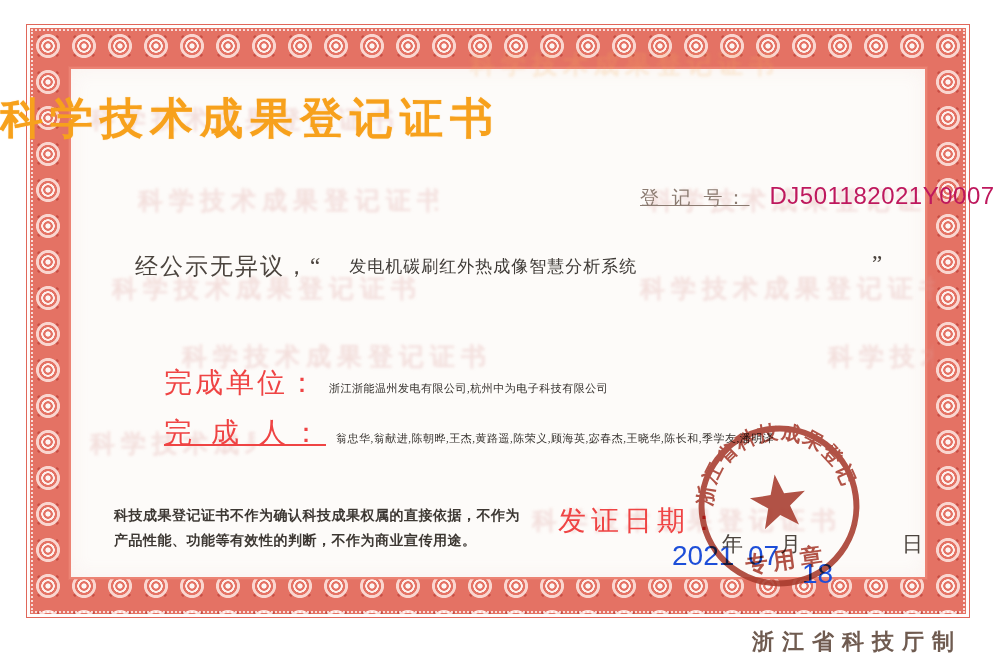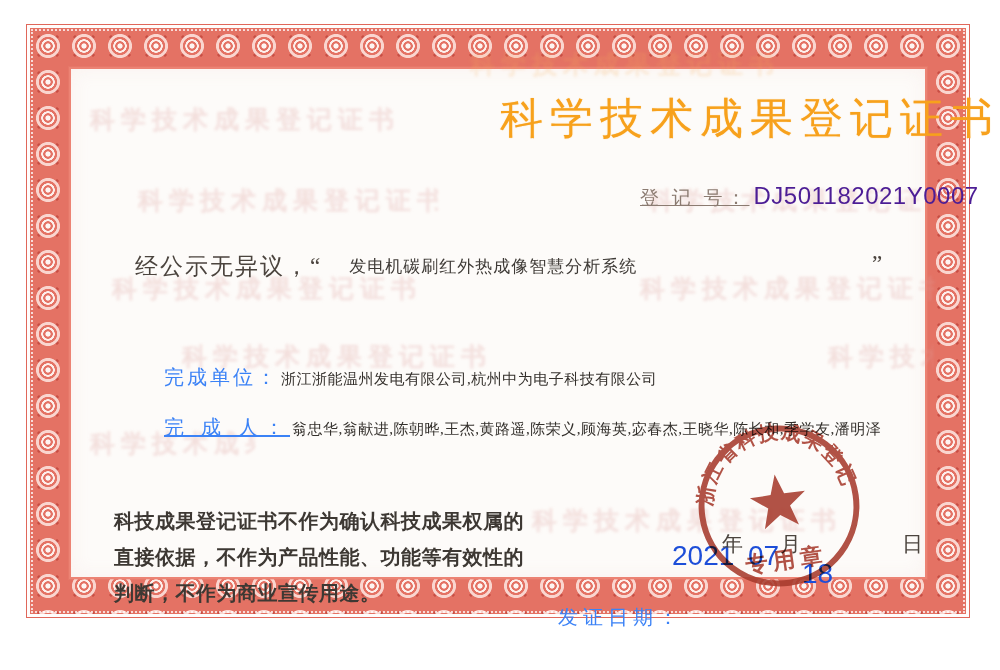--- a/index.html
+++ b/index.html
@@ -34,41 +34,41 @@
   .wm{
     position:absolute;white-space:nowrap;overflow:hidden;
     font-size:25px;letter-spacing:6px;font-weight:700;
     color:rgba(222,158,156,.30);filter:blur(1.6px);
   }
   .wm-orange{color:rgba(246,172,90,.22);}
   
   .content{position:absolute;inset:0;z-index:3;color:#4b443e;}
   .abs{position:absolute;white-space:nowrap;}
   .title{
-    left:0;top:90px;width:1000px;text-align:right;
+    left:0;top:90px;width:1000px;text-align:left;
     font-family:"DejaVu Sans","Liberation Sans",sans-serif;
-    font-weight:400;font-size:43px;letter-spacing:7px;color:#f7a11c;
+    font-weight:700;font-size:43px;letter-spacing:7px;color:#f7a11c;
     text-shadow:0 0 1px rgba(247,161,28,.6);
   }
   .reg-label{font-size:19px;letter-spacing:4px;color:#8b7b71;text-decoration:underline;}
   .reg-value{
     font-family:"Liberation Sans","DejaVu Sans",sans-serif;
-    font-size:24px;color:#4c1d95;margin-left:4px;letter-spacing:.5px;
+    font-size:24px;color:#be185d;margin-left:20px;letter-spacing:.5px;
   }
   .kai{color:#4b443e;}
   .big{font-size:23px;letter-spacing:2px;margin-top:28px;}
   .project{font-size:17px;color:#3e3a36;margin-left:27px;position:relative;top:-2px;letter-spacing:1px;}
   .quote{font-size:23px;}
   .line2{font-size:24px;letter-spacing:1.5px;}
-  .field-label{font-size:20px;letter-spacing:3px;color:#3b82f6;margin-top:45px;}
-  .field-value{font-size:15px;color:#34302c;margin-left:2px;letter-spacing:.5px;}
+  .field-label{font-size:28px;letter-spacing:3px;color:#ef4444;}
+  .field-value{font-size:11px;color:#34302c;margin-left:10px;letter-spacing:.5px;}
   .people-label{letter-spacing:6px;text-decoration:underline;}
   .disclaimer{
     font-family:"Liberation Sans","DejaVu Sans",sans-serif;
-    font-size:20px;font-weight:700;color:#3d3833;line-height:1.8;
+    font-size:14px;font-weight:700;color:#3d3833;line-height:1.8;
     letter-spacing:.5px;white-space:normal;
   }
   .date-num{
     font-family:"Liberation Sans","DejaVu Sans",sans-serif;
     font-size:28px;color:#1d4ed8;text-align:right;
   }
   .date-unit{font-size:21px;letter-spacing:2px;}
   .seal{
     position:absolute;left:693px;top:420px;width:172px;height:172px;
     transform:rotate(-8deg);opacity:.88;mix-blend-mode:multiply;z-index:4;
@@ -119,34 +119,35 @@
     </div>
 
     <div class="abs" style="left:164px;top:414px;">
       <span class="field-label people-label">完 成 人：</span><span class="field-value">翁忠华,翁献进,陈朝晔,王杰,黄路遥,陈荣义,顾海英,宓春杰,王晓华,陈长和,季学友,潘明泽</span>
     </div>
 
 
     <div class="abs disclaimer" style="left:114px;top:503px;width:418px;">科技成果登记证书不作为确认科技成果权属的直接依据，不作为产品性能、功能等有效性的判断，不作为商业宣传用途。</div>
 
     <div>
-      <span class="abs field-label" style="left:558px;top:559px;letter-spacing:5px;">发证日期：</span>
+      <span class="abs field-label" style="left:558px;top:502px;letter-spacing:5px;">发证日期：</span>
       <span class="abs date-num" style="left:672px;top:540px;">2021</span>
       <span class="abs date-unit" style="left:722px;top:530px;">年</span>
       <span class="abs date-num" style="left:748px;top:540px;">07</span>
       <span class="abs date-unit" style="left:780px;top:530px;">月</span>
       <span class="abs date-num" style="left:802px;top:540px;margin-top:18px;">18</span>
       <span class="abs date-unit" style="left:902px;top:530px;">日</span>
     </div>
 
     <svg class="seal" viewBox="0 0 200 200">
       <circle cx="100" cy="100" r="90" fill="none" stroke="#a63a2c" stroke-width="7"></circle>
       <polygon fill="#a63a2c" points="100,63 107.9,86.1 132.3,86.5 112.8,101.2 120,124.5 100,110.5 80,124.5 87.2,101.2 67.7,86.5 92.1,86.1"></polygon>
       <path id="seal-arc" d="M 32,138 A 78,78 0 1 1 168,138" fill="none"></path>
       <text font-size="23" fill="#a63a2c" letter-spacing="2" font-weight="700" font-family="'Liberation Serif',serif">
         <textPath href="#seal-arc" startOffset="50%" text-anchor="middle">浙江省科技成果登记</textPath>
       </text>
       <text x="100" y="172" font-size="26" fill="#a63a2c" letter-spacing="6" font-weight="700" text-anchor="middle" font-family="'Liberation Serif',serif">专用章</text>
     </svg>
 
+    <div class="abs footer-credit" style="left:752px;top:627px;">浙江省科技厅制</div>
 
   </div>
 </div>
 
 </body></html>

